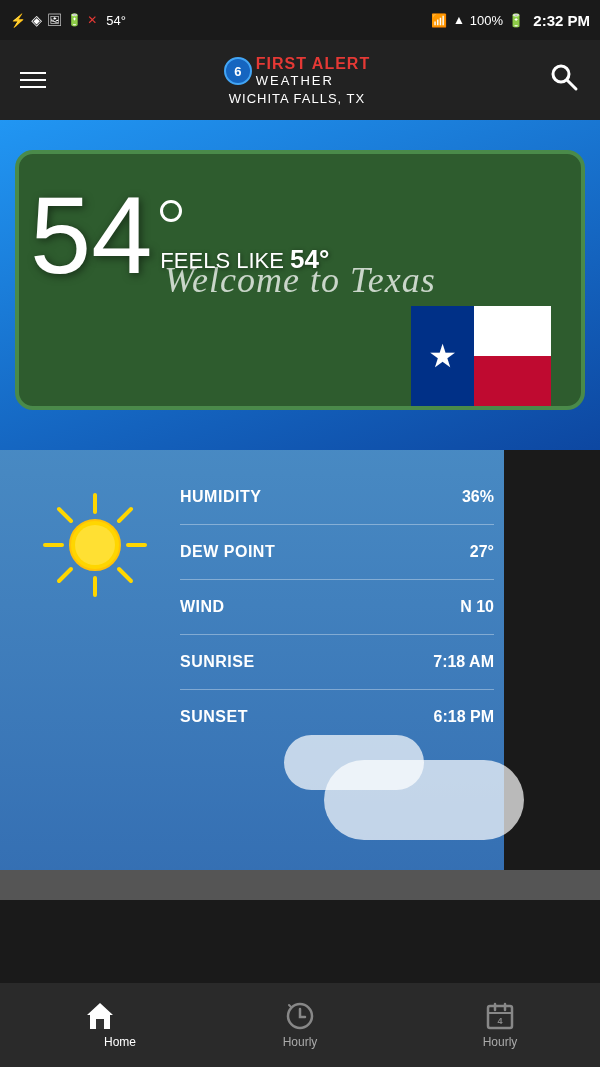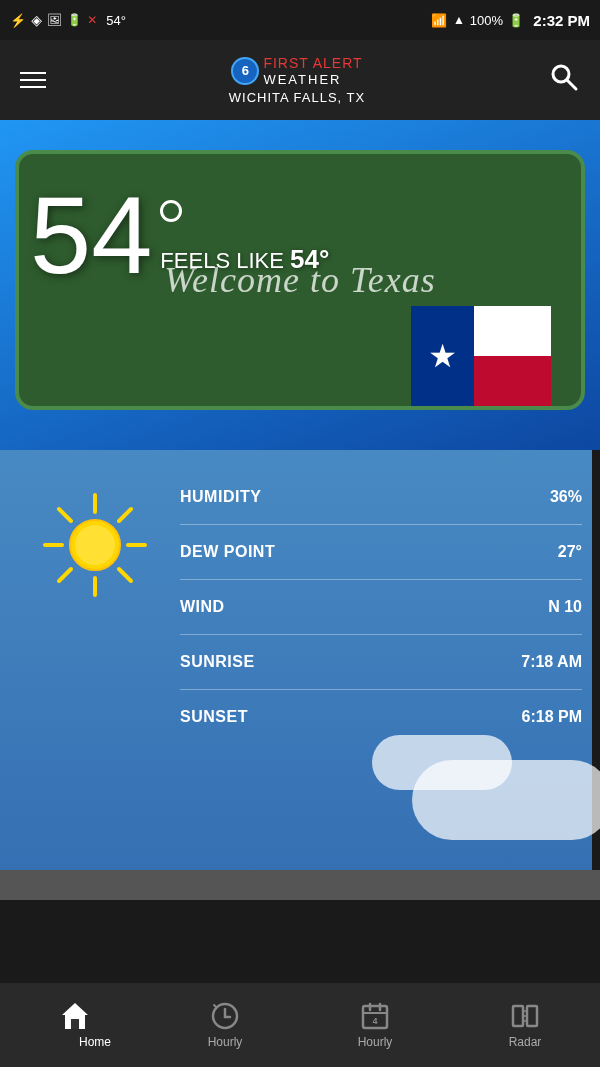--- a/index.html
+++ b/index.html
@@ -50,22 +50,22 @@
       display: flex;
       align-items: center;
       justify-content: center;
       font-weight: bold;
       font-size: 13px;
       color: white;
       border: 2px solid #42a5f5;
     }
     .logo-text {
       color: #e53935;
-      font-size: 14px;
-      font-weight: 400;
+      font-size: 16px;
+      font-weight: 700;
       letter-spacing: 1px;
       text-transform: uppercase;
       line-height: 1.2;
     }
     .logo-weather {
       color: white;
       font-size: 13px;
       font-weight: normal;
       letter-spacing: 2px;
     }
@@ -168,21 +168,21 @@
     }
     .feels-like {
       font-size: 22px;
       margin-top: 22px;
       text-shadow: 1px 1px 4px rgba(0,0,0,0.5);
     }
     .feels-like-val { font-weight: bold; font-size: 26px; }
 
     
     .info-panel {
-      width: 592px;
+      width: 504px;
       min-height: 420px;
       background: rgba(100, 160, 220, 0.75);
       position: relative;
       display: flex;
       gap: 0;
       padding: 20px 10px;
     }
     .info-panel-bg {
       position: absolute;
       top: 0; left: 0; right: 0; bottom: 0;
@@ -425,24 +425,14 @@
     <svg width="30" height="30" viewBox="0 0 30 30" fill="none">
       <rect x="3" y="5" width="24" height="22" rx="2" stroke="#888" stroke-width="2.5"></rect>
       <line x1="3" y1="12" x2="27" y2="12" stroke="#888" stroke-width="2"></line>
       <line x1="10" y1="3" x2="10" y2="9" stroke="#888" stroke-width="2.5" stroke-linecap="round"></line>
       <line x1="20" y1="3" x2="20" y2="9" stroke="#888" stroke-width="2.5" stroke-linecap="round"></line>
       <text x="15" y="23" font-size="9" fill="#888" text-anchor="middle" font-weight="bold">4</text>
     </svg>
     <span class="nav-label">Hourly</span>
   </div>
 
-  <div class="nav-item">
-    <svg width="30" height="30" viewBox="0 0 30 30" fill="none">
-      <rect x="3" y="5" width="10" height="20" rx="1" stroke="#888" stroke-width="2.5"></rect>
-      <rect x="17" y="5" width="10" height="20" rx="1" stroke="#888" stroke-width="2.5"></rect>
-      <line x1="13" y1="10" x2="17" y2="10" stroke="#888" stroke-width="1.5"></line>
-      <line x1="13" y1="15" x2="17" y2="15" stroke="#888" stroke-width="1.5"></line>
-      <line x1="13" y1="20" x2="17" y2="20" stroke="#888" stroke-width="1.5"></line>
-    </svg>
-    <span class="nav-label">Radar</span>
-  </div>
 
 </div>
 
 </body></html>

